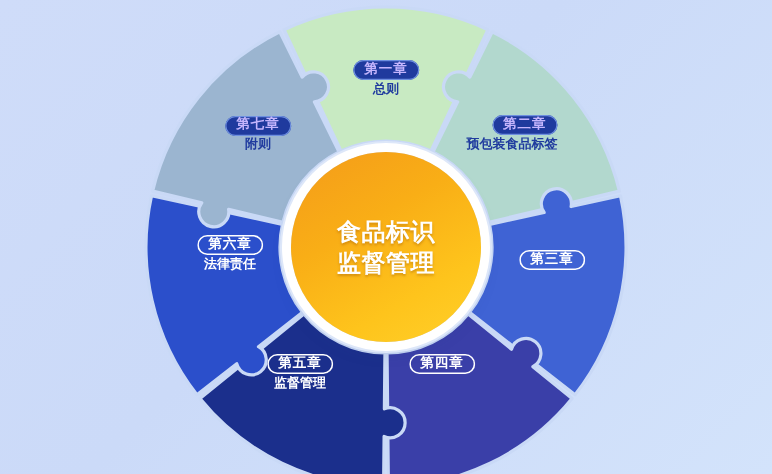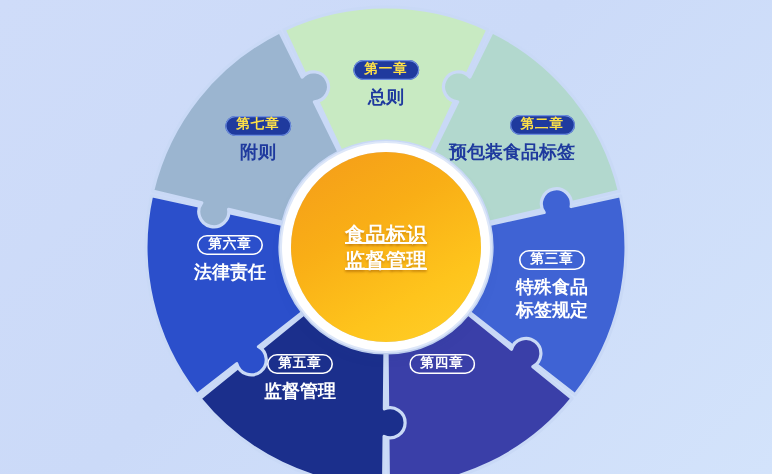--- a/index.html
+++ b/index.html
@@ -38,31 +38,30 @@
     display: inline-block;
     font-size: 13.5px;
     font-weight: bold;
     letter-spacing: 1px;
     padding: 2.5px 11px 3.5px 11px;
     border-radius: 11px;
     line-height: 1.05;
   }
   .badge-filled {
     background: #1f3a9e;
-    color: #fde047;
+    color: #c4b5fd;
     box-shadow: inset 0 0 0 1.2px #6e8fe0;
   }
   .badge-outline {
     background: transparent;
     color: #ffffff;
     box-shadow: inset 0 0 0 1.6px #ffffff;
   }
   .seg-title {
-    margin-top: 6px;
-    font-size: 18px;
+    font-size: 13px;
     font-weight: bold;
     line-height: 1.32;
   }
   .seg-title .ln { display: block; }
   .dark-text .seg-title { color: #1f3a9e; }
   .light-text .seg-title { color: #ffffff; }
 
   #hub {
     position: absolute;
     width: 190px;
@@ -74,26 +73,25 @@
     box-shadow: 0 0 0 9px #ffffff,
                 0 0 0 11px #dde7f9,
                 0 7px 18px rgba(40,60,130,0.26);
     display: flex;
     align-items: center;
     justify-content: center;
   }
   #hub-text {
     text-align: center;
     color: #ffffff;
-    font-size: 20px;
+    font-size: 24px;
     font-weight: bold;
     line-height: 1.30;
     letter-spacing: 0.5px;
     text-shadow: 0 1.5px 2.5px rgba(165,95,5,0.45);
-    text-decoration: underline;
   }
   #hub-text .ln { display: block; }
 </style>
 </head>
 <body>
 
 <div id="stage">
   <svg id="wheel" viewBox="0 0 772 474">
     <defs>
       <filter id="hubshadow" x="-50%" y="-50%" width="200%" height="200%">
@@ -119,24 +117,20 @@
         </div>
       </div>
       <div class="seg-label dark-text" style="left: 512px; top: 113px; transform: translate(-50%, 0px); text-align: right;">
         <div><span class="badge badge-filled">第二章</span></div>
         <div class="seg-title">
           <span class="ln">预包装食品标签</span>
         </div>
       </div>
       <div class="seg-label light-text" style="left: 552px; top: 248px; transform: translate(-50%, 0px);">
         <div><span class="badge badge-outline">第三章</span></div>
-        <div class="seg-title">
-          <span class="ln">特殊食品</span>
-          <span class="ln">标签规定</span>
-        </div>
       </div>
       <div class="seg-label light-text" style="left: 442px; top: 352px; transform: translate(-50%, 0px);">
         <div><span class="badge badge-outline">第四章</span></div>
       </div>
       <div class="seg-label light-text" style="left: 300px; top: 352px; transform: translate(-50%, 0px);">
         <div><span class="badge badge-outline">第五章</span></div>
         <div class="seg-title">
           <span class="ln">监督管理</span>
         </div>
       </div>

